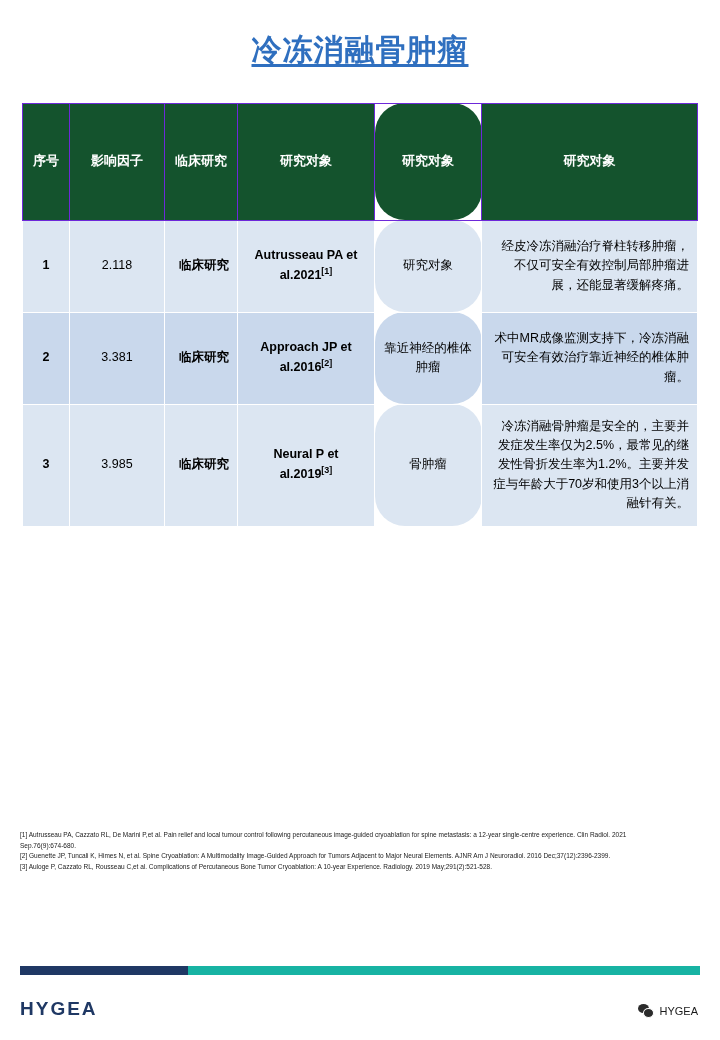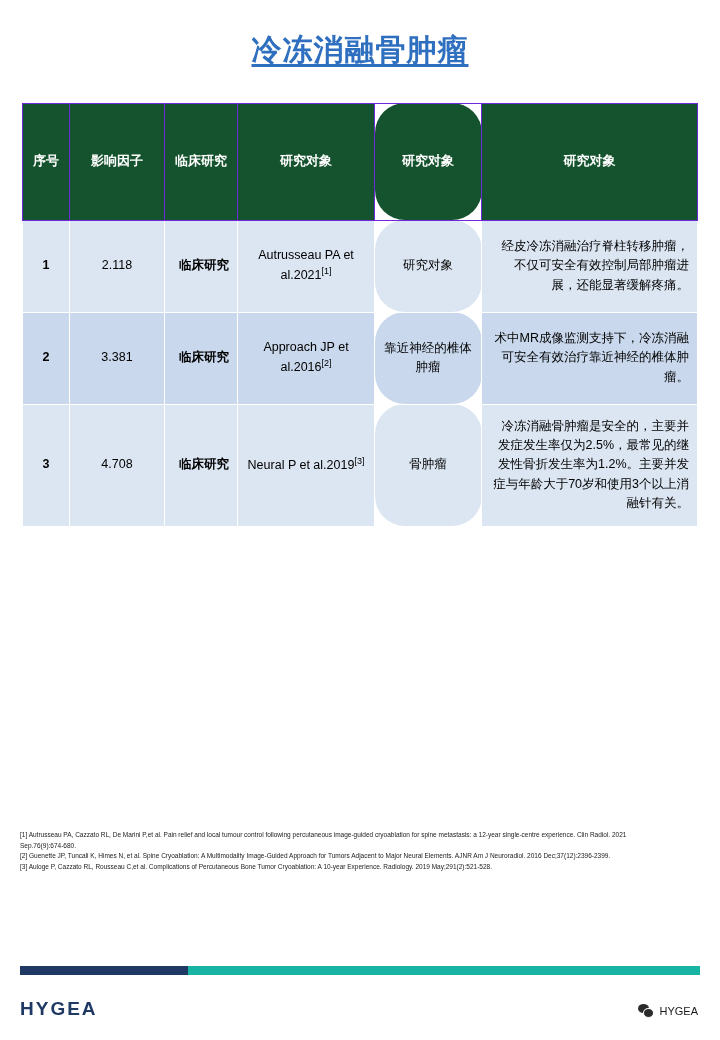--- a/index.html
+++ b/index.html
@@ -61,21 +61,21 @@
     font-size: 12.5px;
     vertical-align: middle;
     padding: 6px 8px;
     line-height: 1.55;
   }
   .row-a td { background: #dce6f2; }
   .row-b td { background: #c9d8ec; }
   .c-num { text-align: center; font-weight: bold; width: 38px; }
   .c-if  { text-align: center; font-weight: normal; width: 86px; }
   .c-type{ text-align: right; font-weight: bold; width: 64px; }
-  .c-ref { text-align: center; font-weight: normal; width: 128px; }
+  .c-ref { text-align: center; font-weight: bold; width: 128px; }
   .c-obj { text-align: center; width: 98px; border-radius: 30px; }
   .c-res { text-align: right; }
   .c-res.center { }
   sup { font-size: 9px; }
   
   .refs {
     position: absolute;
     left: 20px;
     top: 830px;
     width: 680px;
@@ -166,21 +166,21 @@
         <tr class="row-b" style="height:92px;">
           <td class="c-num">2</td>
           <td class="c-if">3.381</td>
           <td class="c-type">临床研究</td>
           <td class="c-ref"><span>Approach JP et al.2016</span><sup>[2]</sup></td>
           <td class="c-obj">靠近神经的椎体肿瘤</td>
           <td class="c-res">术中MR成像监测支持下，冷冻消融可安全有效治疗靠近神经的椎体肿瘤。</td>
         </tr>
         <tr class="row-a" style="height:122px;">
           <td class="c-num">3</td>
-          <td class="c-if">4.708</td>
+          <td class="c-if">3.985</td>
           <td class="c-type">临床研究</td>
           <td class="c-ref"><span>Neural P et al.2019</span><sup>[3]</sup></td>
           <td class="c-obj">骨肿瘤</td>
           <td class="c-res center">冷冻消融骨肿瘤是安全的，主要并发症发生率仅为2.5%，最常见的继发性骨折发生率为1.2%。主要并发症与年龄大于70岁和使用3个以上消融针有关。</td>
         </tr>
       </tbody>
     </table>
   </div>
 
   <div class="refs">

